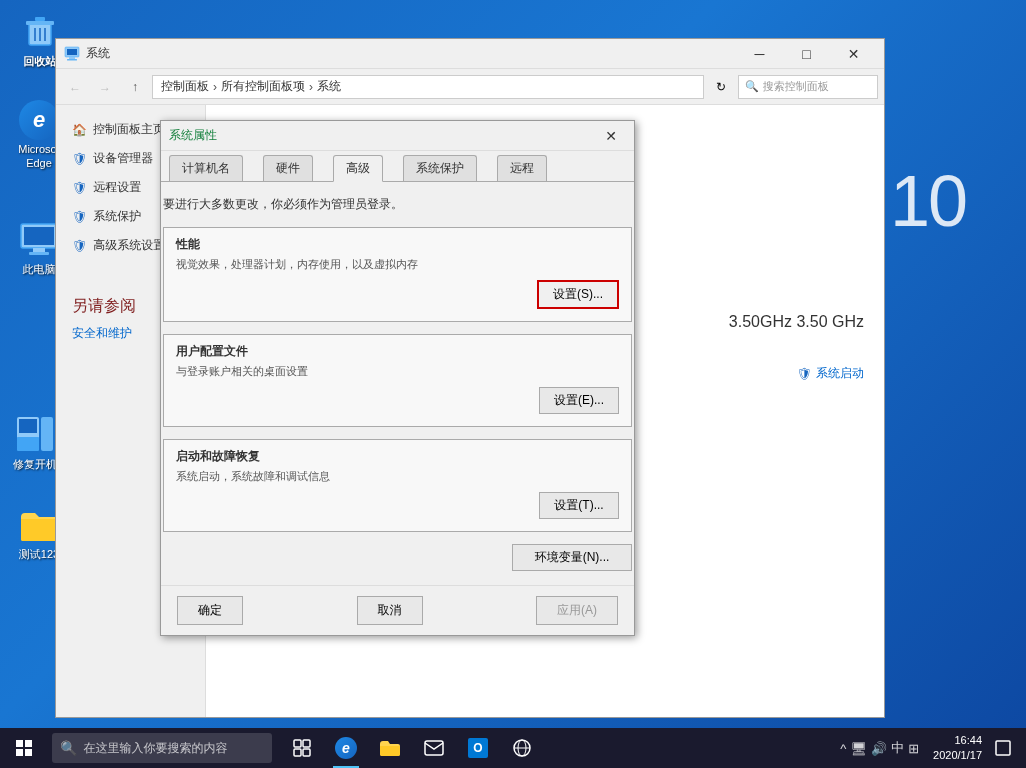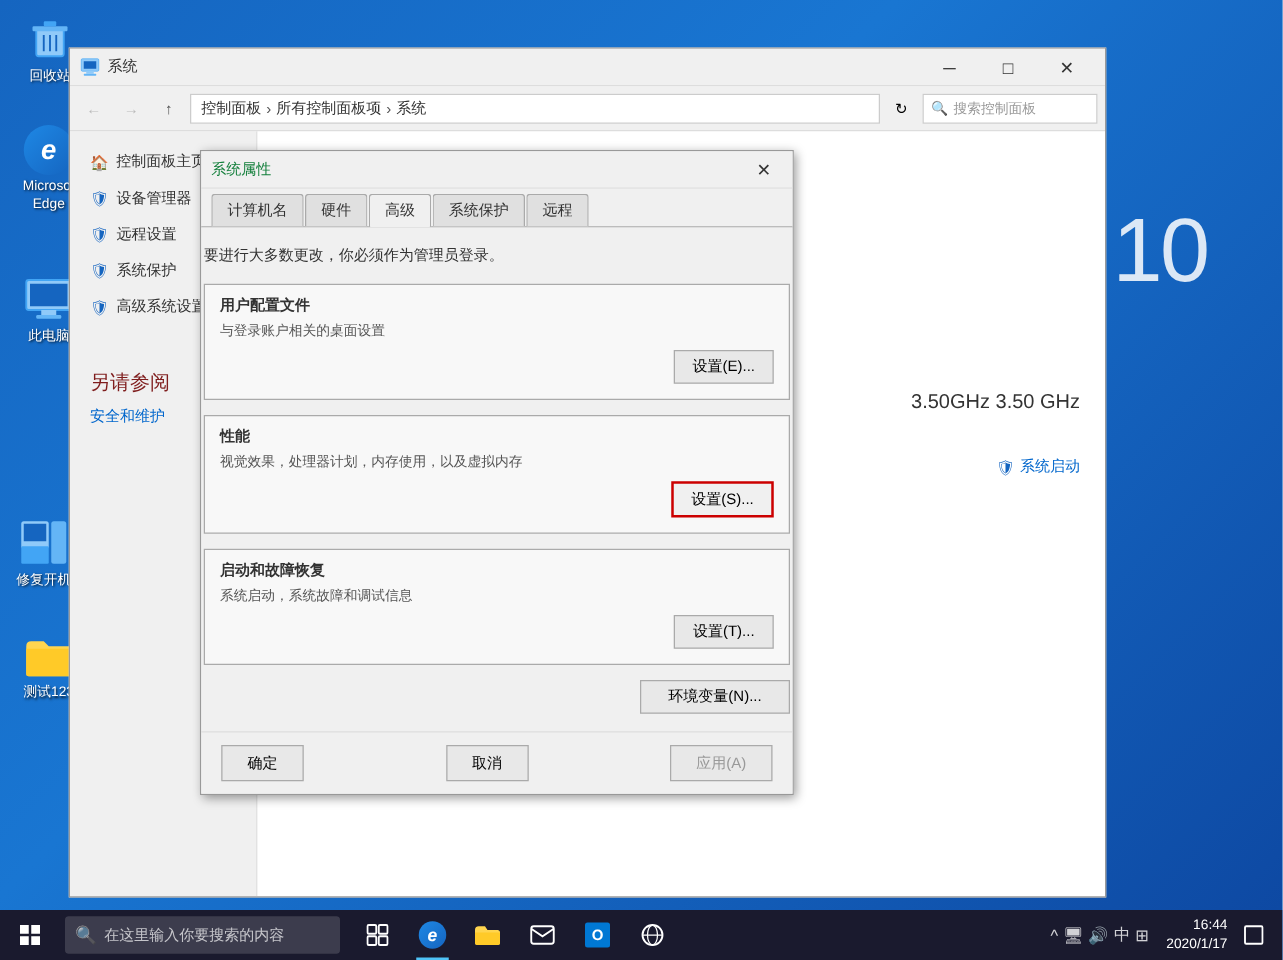--- a/index.html
+++ b/index.html
@@ -44,20 +44,21 @@
       font-size: 11px;
       color: white;
       text-shadow: 1px 1px 2px rgba(0,0,0,0.8);
       line-height: 1.3;
     }
 
     
     .recycle-bin {
       top: 10px;
       left: 10px;
+      font-weight: bold;
     }
 
     
     .win10-text {
       position: absolute;
       right: 60px;
       top: 160px;
       font-size: 72px;
       font-weight: 300;
       color: rgba(255,255,255,0.85);
@@ -370,21 +371,21 @@
       font-size: 14px;
       color: #333;
     }
 
     
     .dialog-tabs {
       display: flex;
       background: #f0f0f0;
       border-bottom: 1px solid #aaa;
       padding: 4px 8px 0;
-      gap: 1px;
+      gap: 20px;
     }
     .dialog-tab {
       padding: 4px 12px;
       font-size: 12px;
       cursor: pointer;
       border: 1px solid #aaa;
       border-bottom: none;
       background: #e0e0e0;
       color: #333;
       border-radius: 3px 3px 0 0;
@@ -712,32 +713,32 @@
         <div class="dialog-tab">硬件</div>
         <div class="dialog-tab active">高级</div>
         <div class="dialog-tab">系统保护</div>
         <div class="dialog-tab">远程</div>
       </div>
 
       <div class="dialog-body">
         <div class="dialog-admin-note">要进行大多数更改，你必须作为管理员登录。</div>
 
         <div class="section-box">
+          <div class="section-title">性能</div>
+          <div class="section-desc">视觉效果，处理器计划，内存使用，以及虚拟内存</div>
+          <div class="section-btn-row">
+            <button class="section-btn highlighted">设置(S)...</button>
+          </div>
+        </div>
+
+        <div class="section-box">
           <div class="section-title">用户配置文件</div>
           <div class="section-desc">与登录账户相关的桌面设置</div>
           <div class="section-btn-row">
             <button class="section-btn">设置(E)...</button>
-          </div>
-        </div>
-
-        <div class="section-box">
-          <div class="section-title">性能</div>
-          <div class="section-desc">视觉效果，处理器计划，内存使用，以及虚拟内存</div>
-          <div class="section-btn-row">
-            <button class="section-btn highlighted">设置(S)...</button>
           </div>
         </div>
 
         <div class="section-box">
           <div class="section-title">启动和故障恢复</div>
           <div class="section-desc">系统启动，系统故障和调试信息</div>
           <div class="section-btn-row">
             <button class="section-btn">设置(T)...</button>
           </div>
         </div>

